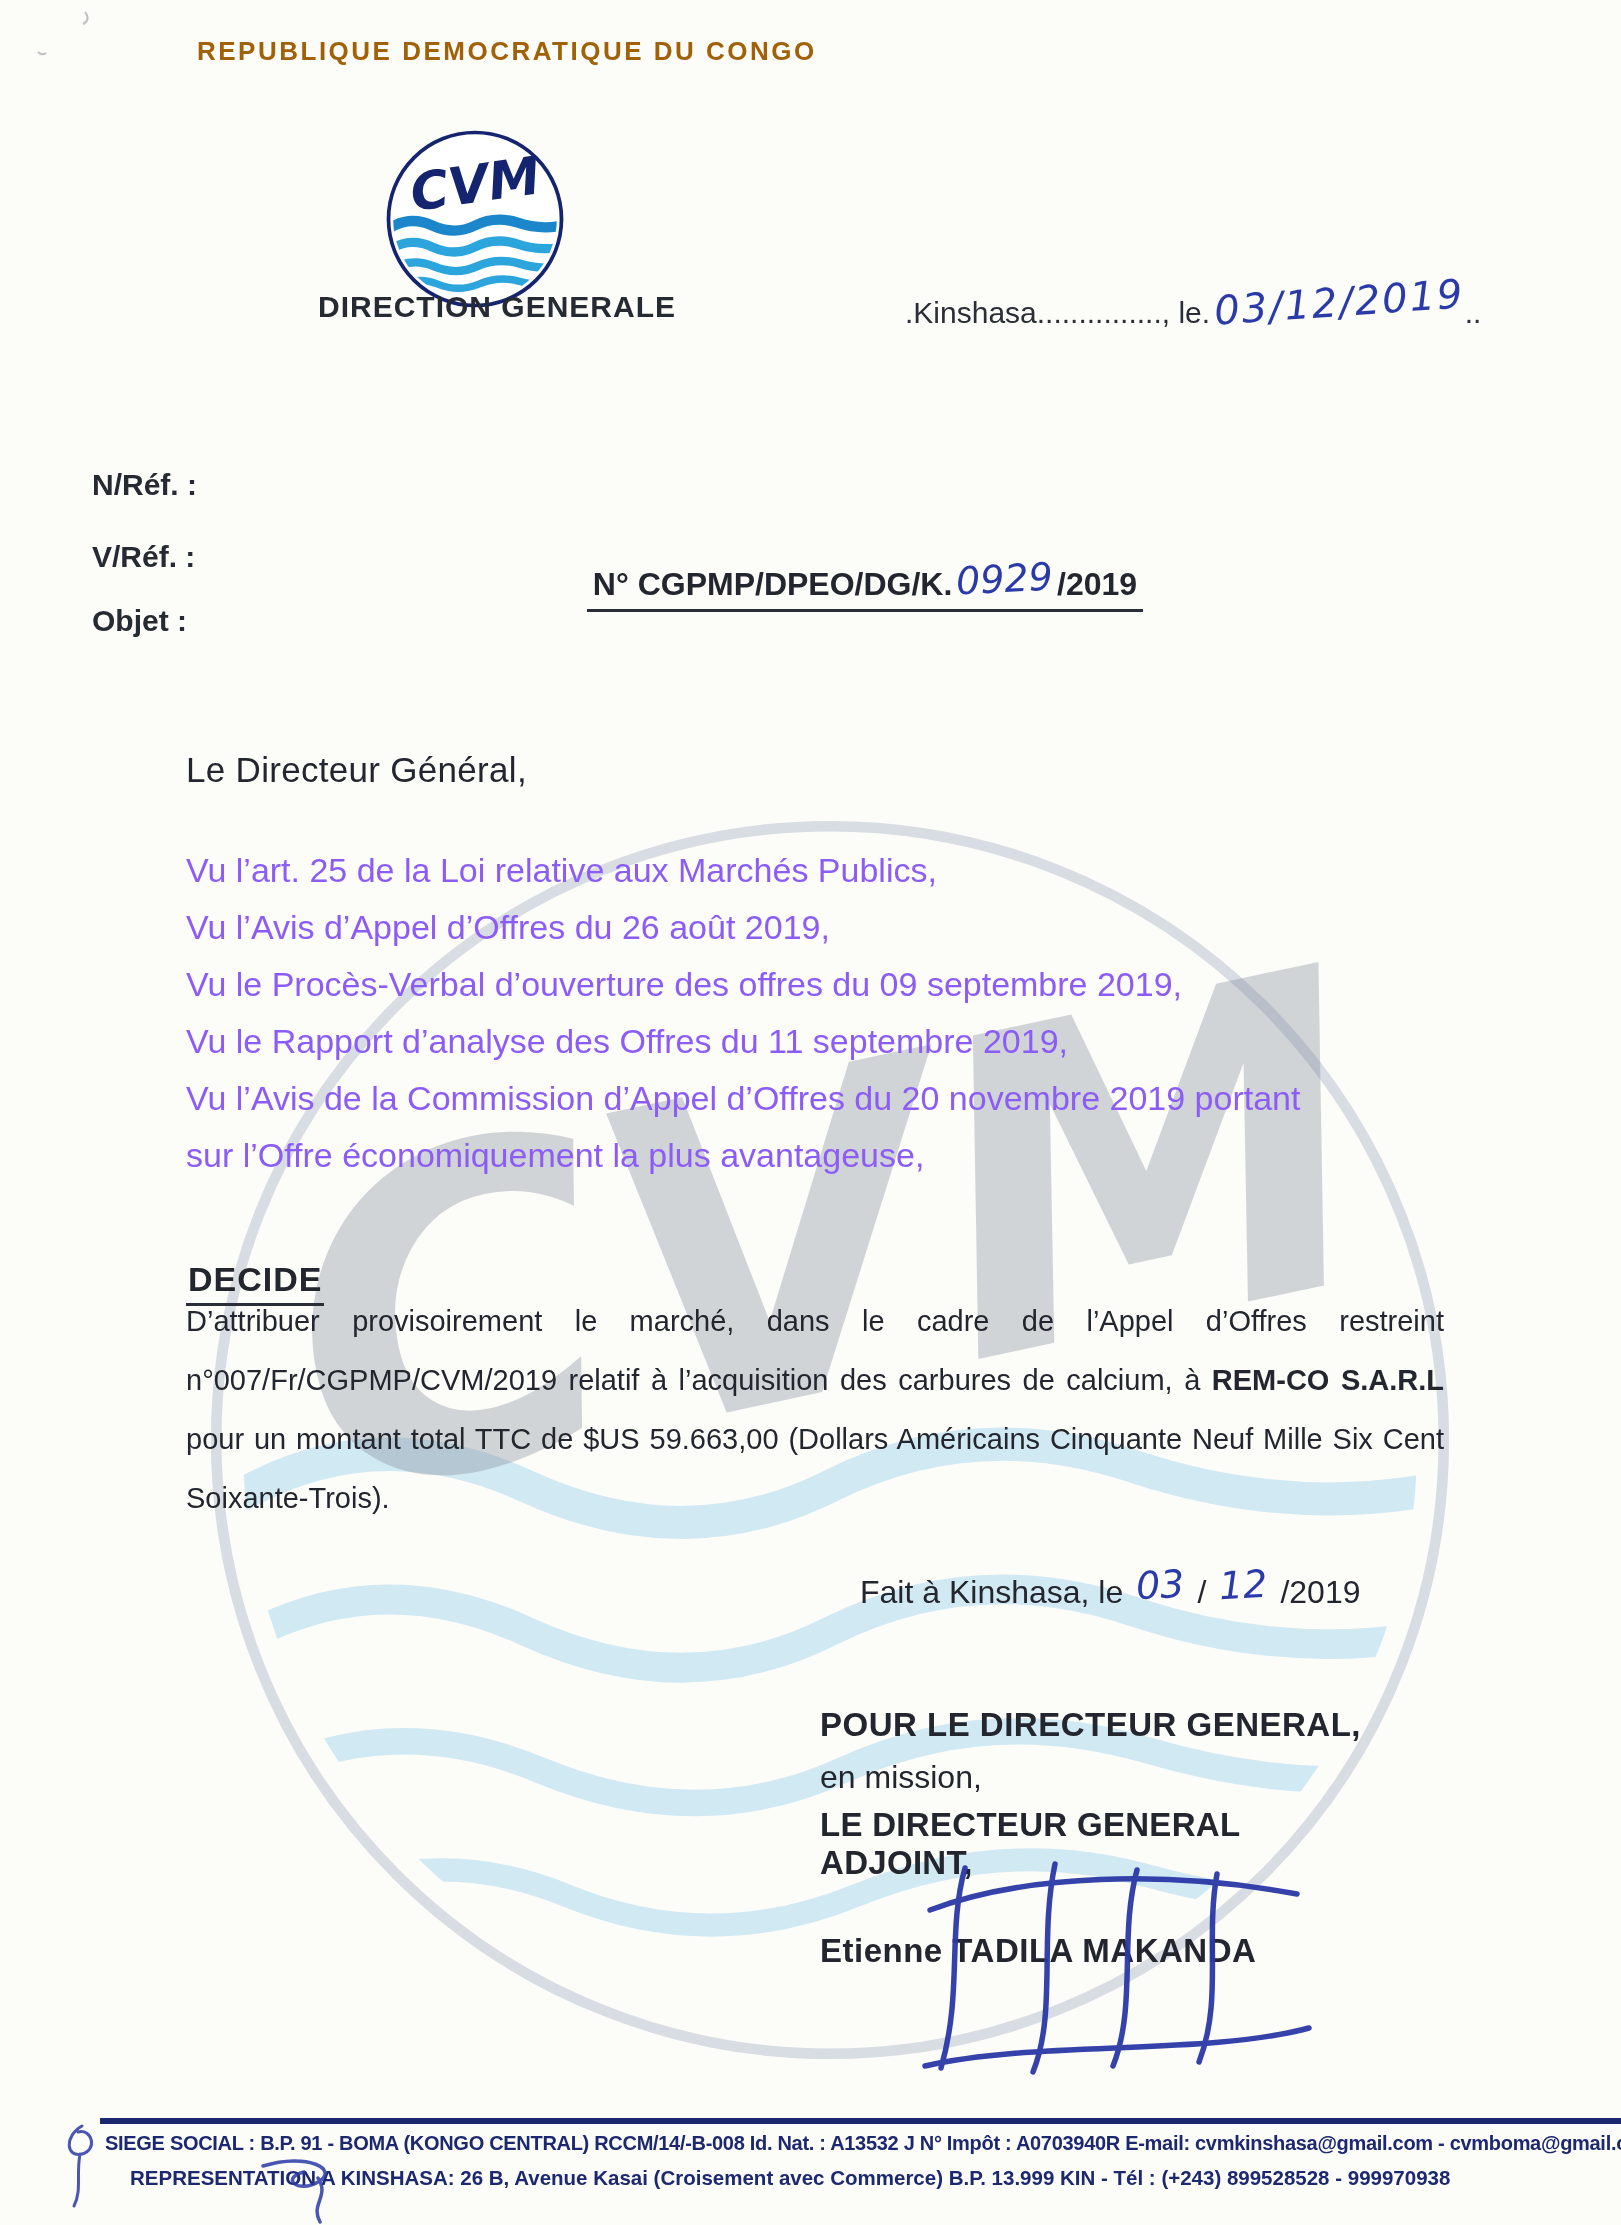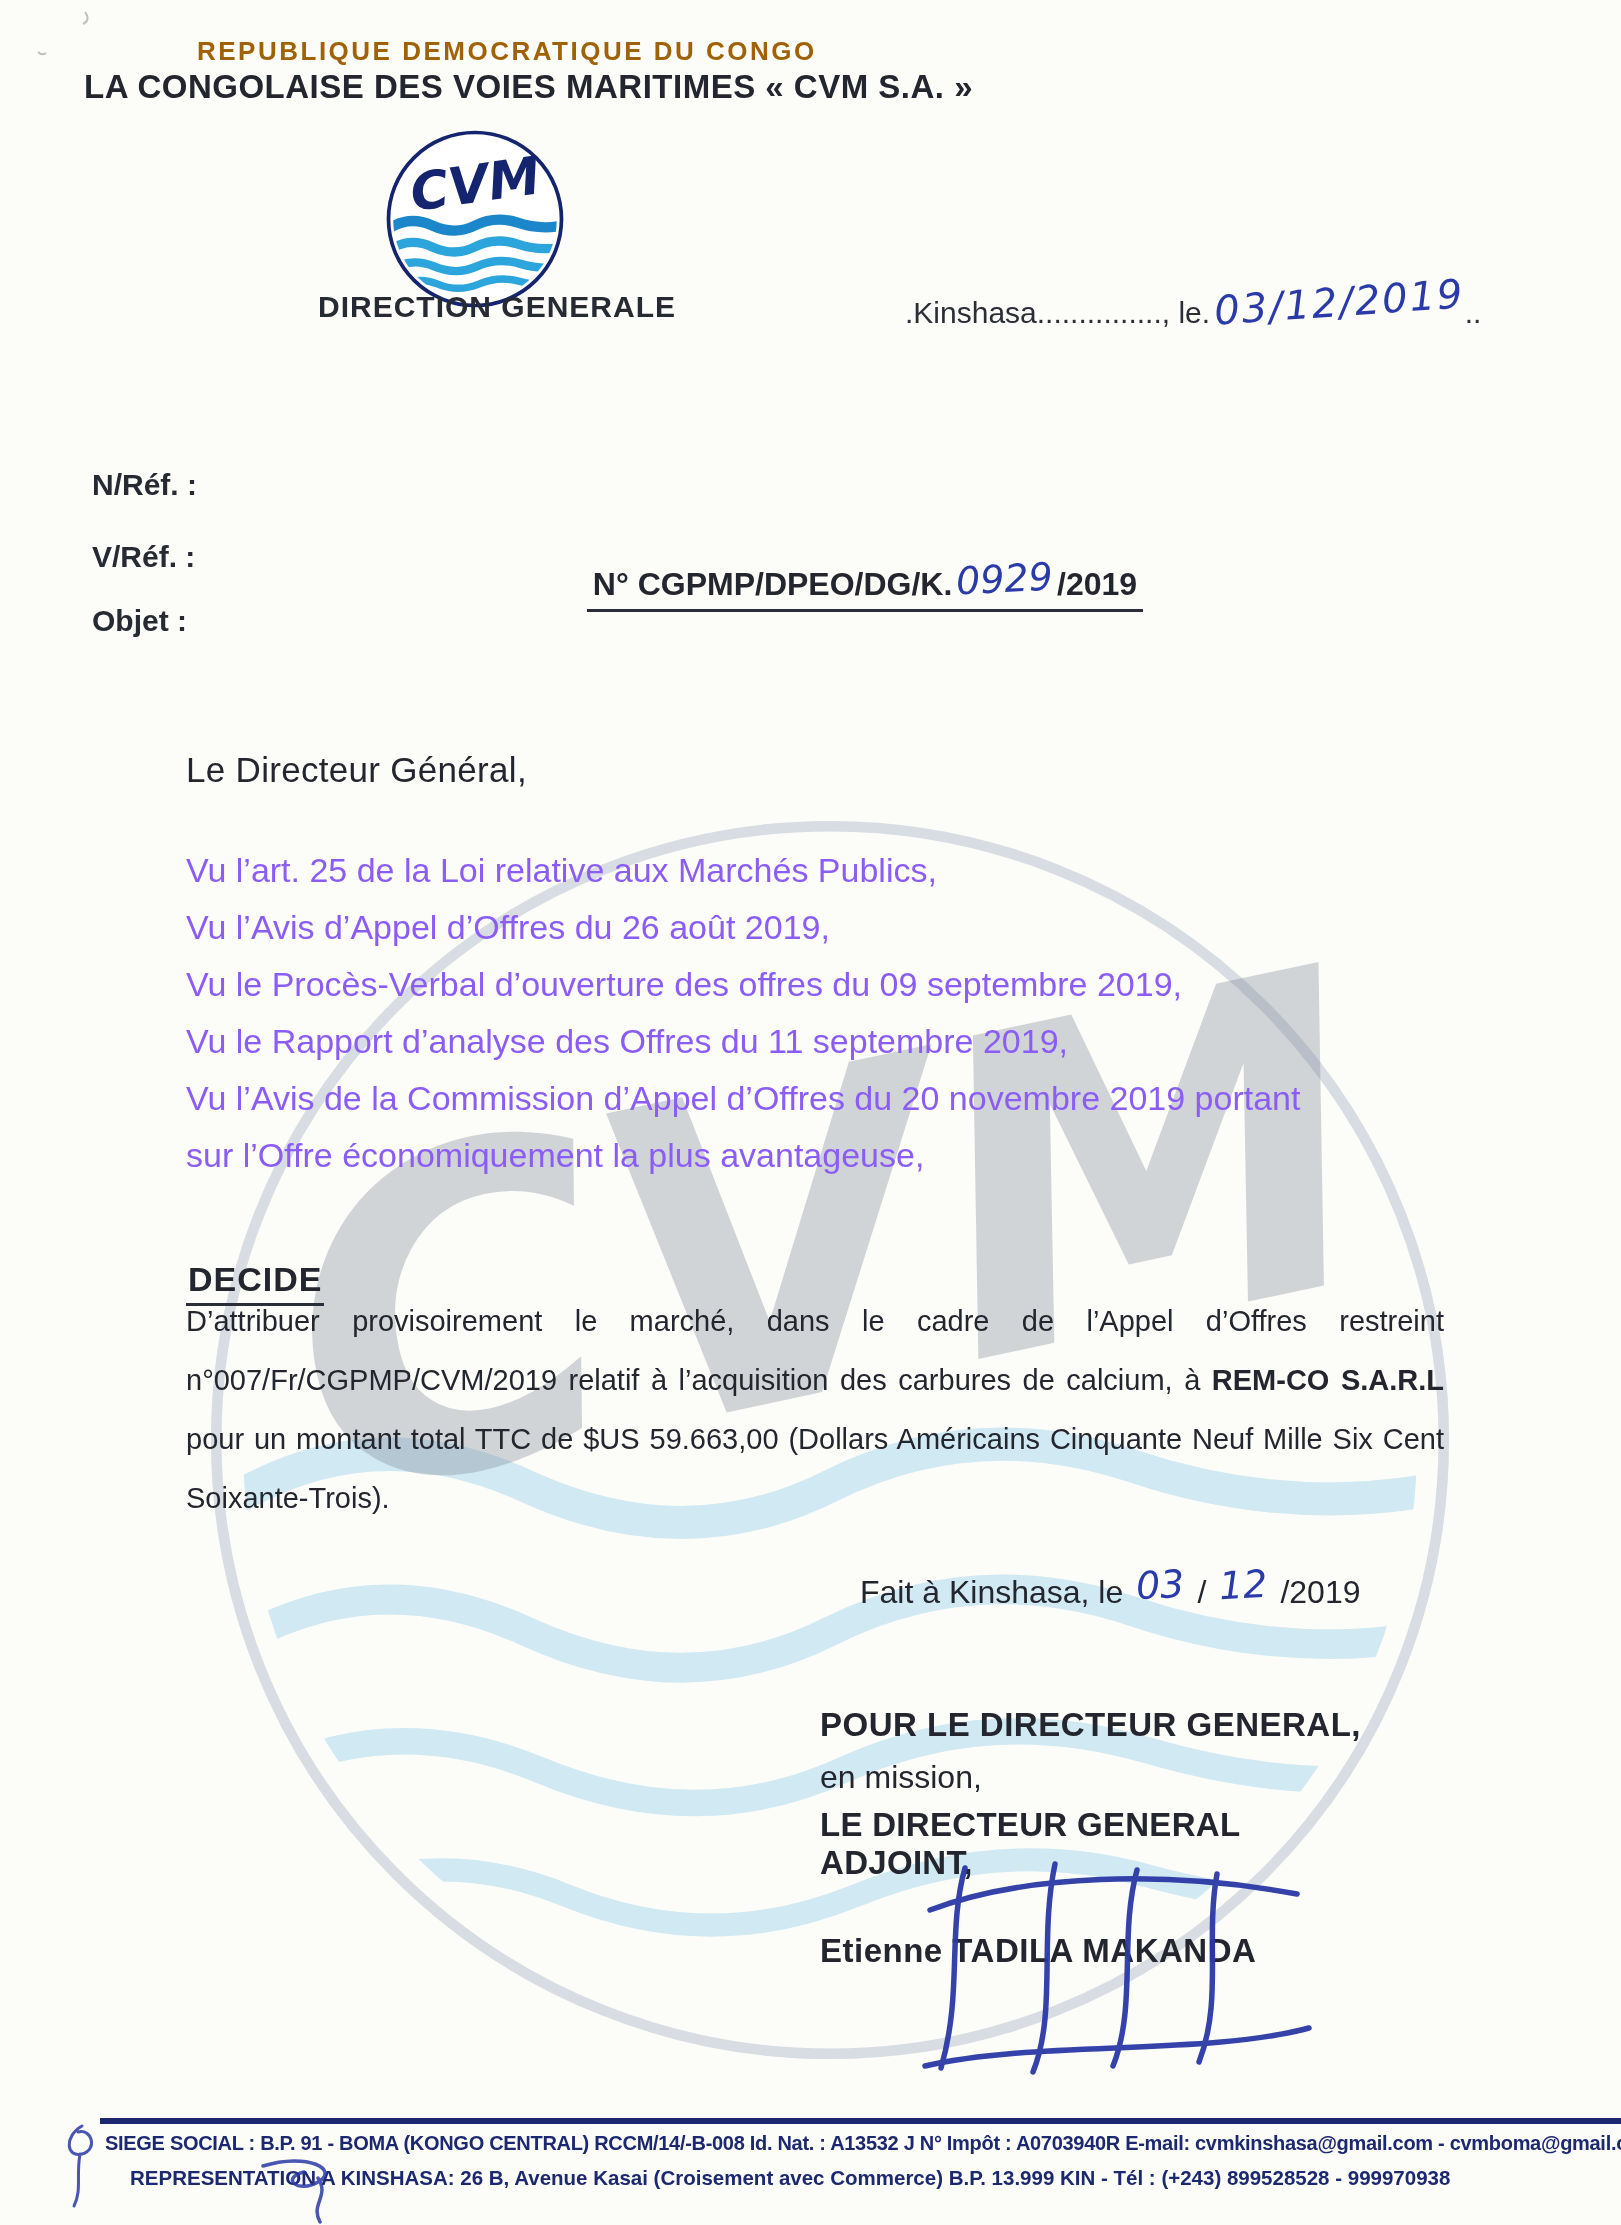--- a/index.html
+++ b/index.html
@@ -70,21 +70,20 @@
       <path d="M16 172 q22 -12 44 -3 t44 0 t44 -3 t38 3" stroke-width="3.5"></path>
     </g>
     <text x="100" y="92" text-anchor="middle" font-family="DejaVu Sans, sans-serif" font-size="66" font-weight="bold" font-style="italic" fill="rgba(120,130,145,0.33)" transform="rotate(-12 100 70)">CVM</text>
   </svg>
 
   <svg class="abs nopointer" style="left:30px; top:6px;" width="90" height="60" viewBox="0 0 90 60">
     <path d="M55 6 q6 8 -2 12 M8 46 q4 4 8 1" fill="none" stroke="#8c8f96" stroke-width="2" opacity="0.55"></path>
   </svg>
 
   <div class="abs country">REPUBLIQUE DEMOCRATIQUE DU CONGO</div>
-  <div class="abs company">LA CONGOLAISE DES VOIES MARITIMES « CVM S.A. »</div>
 
   <svg class="abs" style="left:382px; top:126px;" width="186" height="186" viewBox="0 0 200 200" aria-hidden="true">
     <defs>
       <clipPath id="logoClip">
           <circle cx="100" cy="100" r="88"></circle>
         </clipPath>
     </defs>
     <circle cx="100" cy="100" r="93" fill="#ffffff" stroke="#15246e" stroke-width="4"></circle>
     <g clip-path="url(#logoClip)" fill="none">
       <path d="M8 110 q22 -14 46 -3 t46 0 t46 -3 t48 3" stroke="#1b86c9" stroke-width="11"></path>

